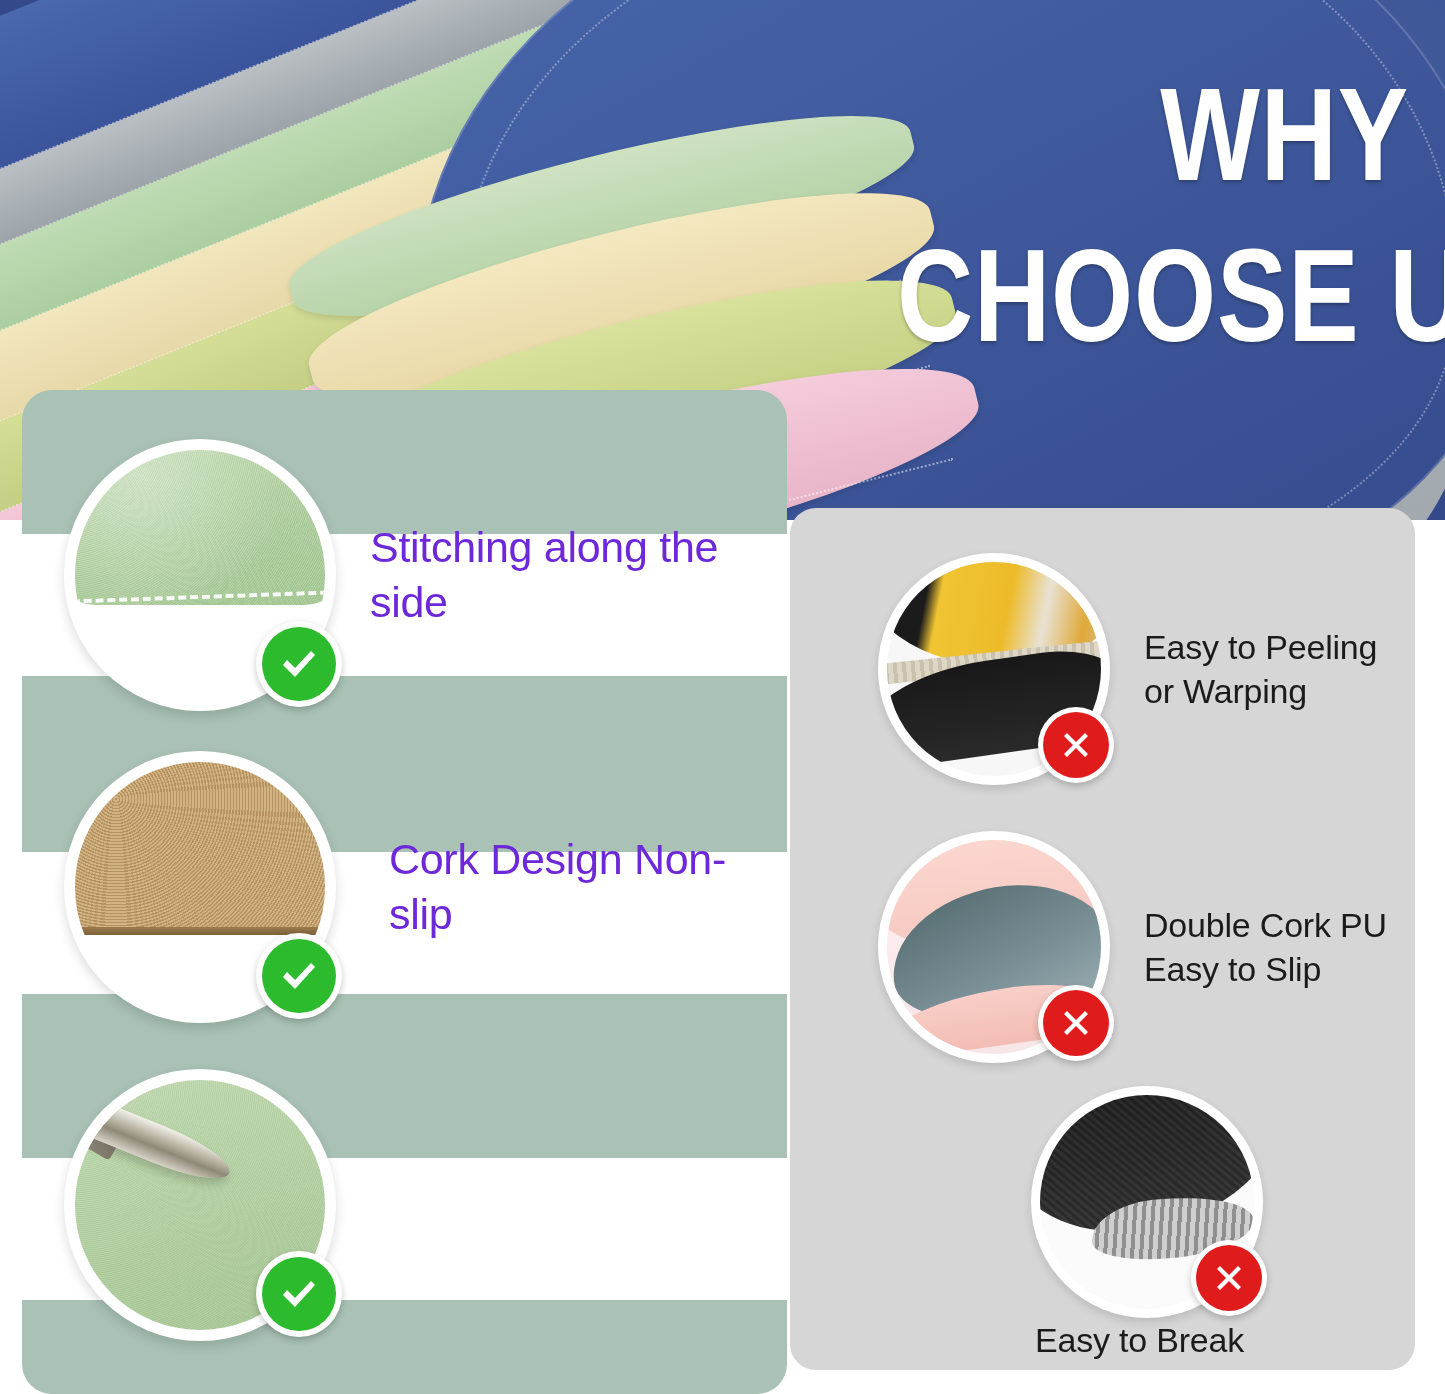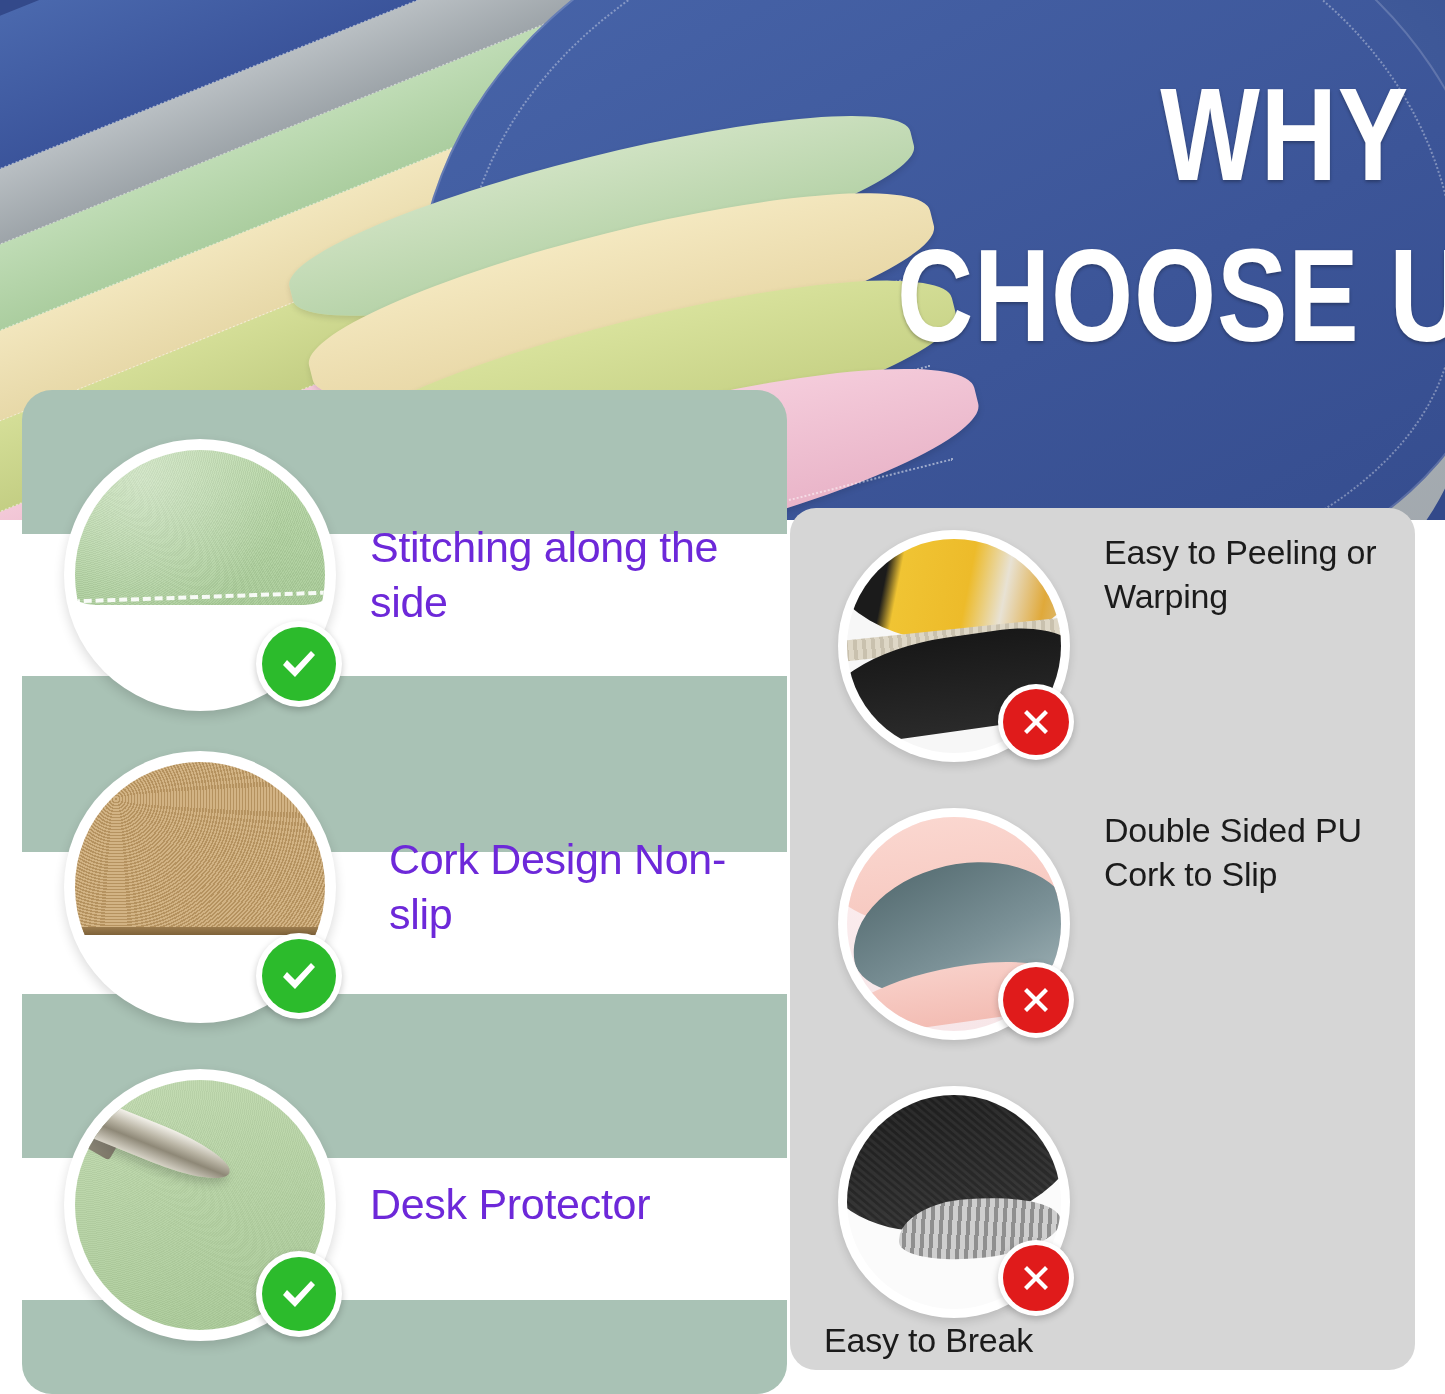--- a/index.html
+++ b/index.html
@@ -149,21 +149,21 @@
     position: absolute;
     left: 790px; top: 508px;
     width: 625px; height: 862px;
     background: #d6d6d6;
     border-radius: 26px;
     z-index: 4;
   }
   .con-row {
     position: absolute;
     left: 0; width: 625px; height: 278px;
-    display: flex; align-items: flex-start;
+    display: flex; align-items: center; padding-left: 40px;
   }
   .con-row.r1 { top: 22px; }
   .con-row.r2 { top: 300px; }
   .con-row.r3 { top: 578px; flex-direction: column; }
 
   .con-thumb {
     position: relative;
     margin-left: 48px;
     width: 232px; height: 232px;
     border-radius: 50%;
@@ -443,21 +443,21 @@
           </div>
         </div>
         <div class="badge no">
           <div class="inner">
             <svg width="40" height="40" viewBox="0 0 40 40" aria-hidden="true">
               <path d="M11 8 L20 17 L29 8 L32 11 L23 20 L32 29 L29 32 L20 23 L11 32 L8 29 L17 20 L8 11 Z" fill="#ffffff"></path>
             </svg>
           </div>
         </div>
       </div>
-      <div class="con-label">Double Sided PU Cork to Slip</div>
+      <div class="con-label">Double Cork PU Easy to Slip</div>
     </div>
 
     <div class="con-row r3">
       <div class="con-thumb">
         <div class="photo">
           <div class="ph-break">
             <div class="slab"></div>
               <div class="crumb"></div>
           </div>
         </div>
@@ -527,17 +527,16 @@
           </div>
         </div>
         <div class="badge ok">
           <div class="inner">
             <svg width="46" height="46" viewBox="0 0 46 46" aria-hidden="true">
               <path d="M7 24 L11 19 L19 27 L35 10 L39 14 L19 36 Z" fill="#ffffff"></path>
             </svg>
           </div>
         </div>
       </div>
-      <div class="pro-label">Desk Protector</div>
     </div>
   </div>
 
 </div>
 
 </body></html>

